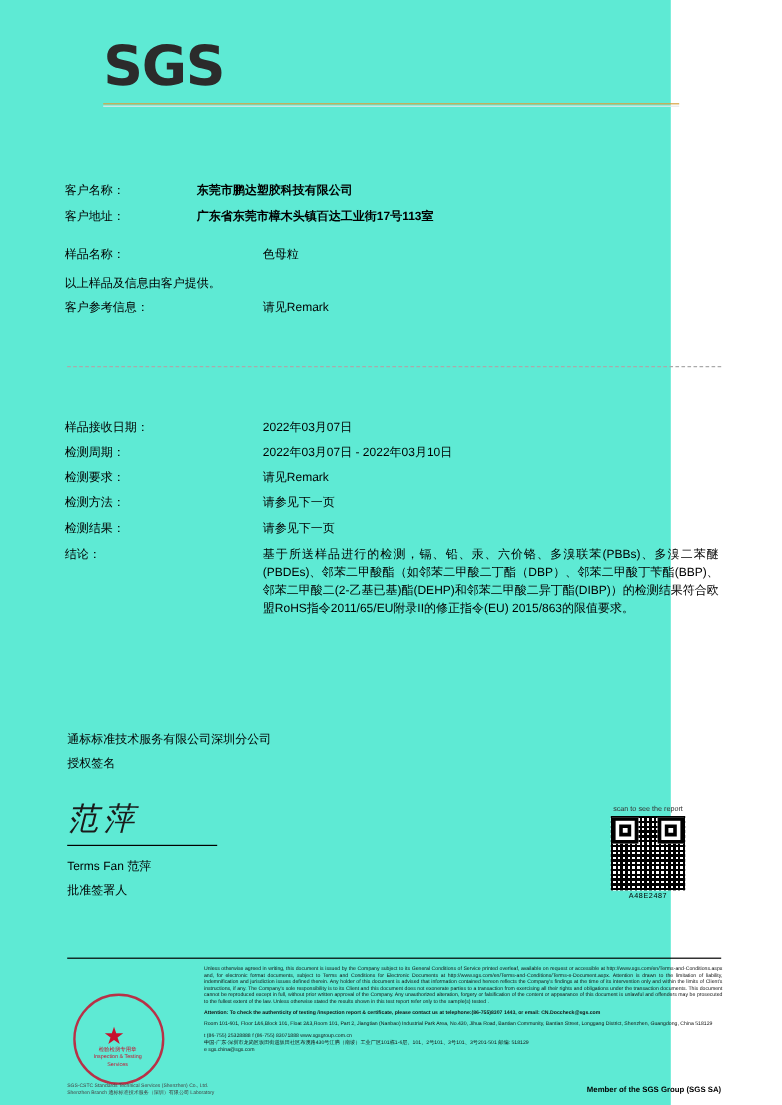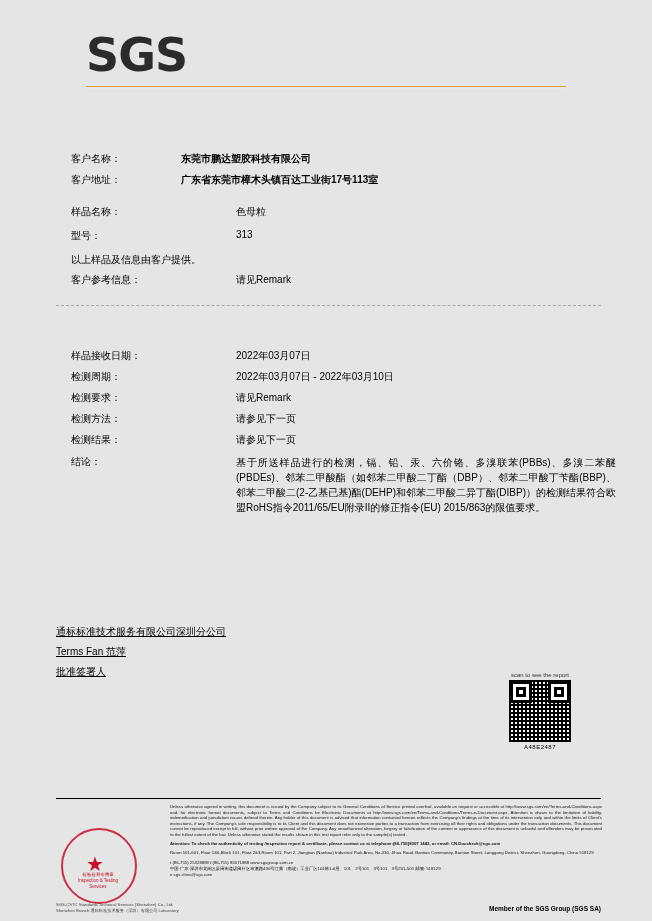--- a/index.html
+++ b/index.html
@@ -10,23 +10,23 @@
   body {
     width: 652px;
     height: 921px;
     font-family: "Liberation Sans", sans-serif;
     color: #000;
     position: relative;
     overflow: hidden;
   }
   .page {
     position: relative;
-    width: 652px;
+    width: 559px;
     height: 921px;
-    background: #e5e5e5;
+    background: #5eead4;
   }
   
   .logo-wrap {
     position: absolute;
     left: 86px;
     top: 32px;
     width: 110px;
     height: 50px;
   }
   .logo-text {
@@ -85,21 +85,21 @@
   .doc-page {
     position: absolute;
     left: 500px;
     top: 4px;
     font-size: 9.5px;
   }
 
   
   .fields {
     position: absolute;
-    left: 71px;
+    left: 54px;
     top: 152px;
     width: 545px;
   }
   .frow {
     position: relative;
     height: 21px;
     font-size: 10px;
   }
   .flabel {
     position: absolute;
@@ -143,23 +143,22 @@
     width: 380px;
     font-size: 10px;
     line-height: 15px;
     text-align: justify;
   }
 
   
   .sigblock {
     position: absolute;
     left: 56px;
-    top: 625px;
+    top: 609px;
     width: 400px;
-    text-decoration: underline;
   }
   .sig-line1 { font-size: 10px; }
   .sig-line2 { font-size: 10px; margin-top: 6px; }
   .sig-image {
     margin-top: 22px;
     width: 130px;
     height: 44px;
     position: relative;
   }
   .sig-script {
@@ -319,24 +318,20 @@
       <span class="flabel">客户地址：</span>
       <span class="fvalue" style="left:110px;">广东省东莞市樟木头镇百达工业街17号113室</span>
     </div>
   </div>
 
   <div class="fields" style="top:205px;">
     <div class="frow" style="height:24px;">
       <span class="flabel">样品名称：</span>
       <span class="fvalue2">色母粒</span>
     </div>
-    <div class="frow" style="height:24px;">
-      <span class="flabel">型号：</span>
-      <span class="fvalue2">313</span>
-    </div>
     <div class="frow" style="height:20px;">
       <span class="note">以上样品及信息由客户提供。</span>
     </div>
     <div class="frow" style="height:24px;">
       <span class="flabel">客户参考信息：</span>
       <span class="fvalue2">请见Remark</span>
     </div>
   </div>
 
   <div style="position:absolute;left:56px;top:305px;width:545px;" class="dashed"></div>
@@ -366,20 +361,25 @@
 
   <div class="fields" style="top:455px;">
     <div style="position:relative;">
       <span class="flabel">结论：</span>
       <div class="concl-text">基于所送样品进行的检测，镉、铅、汞、六价铬、多溴联苯(PBBs)、多溴二苯醚(PBDEs)、邻苯二甲酸酯（如邻苯二甲酸二丁酯（DBP）、邻苯二甲酸丁苄酯(BBP)、邻苯二甲酸二(2-乙基已基)酯(DEHP)和邻苯二甲酸二异丁酯(DIBP)）的检测结果符合欧盟RoHS指令2011/65/EU附录II的修正指令(EU) 2015/863的限值要求。</div>
     </div>
   </div>
 
   <div class="sigblock">
     <div class="sig-line1">通标标准技术服务有限公司深圳分公司</div>
+    <div class="sig-line2">授权签名</div>
+    <div class="sig-image">
+      <div class="sig-script">范萍</div>
+      <div class="sig-underline"></div>
+    </div>
     <div class="sig-name">Terms Fan 范萍</div>
     <div class="sig-role">批准签署人</div>
   </div>
 
   <div class="qr-wrap">
     <div class="qr-caption">scan to see the report</div>
     <div class="qr-code"></div>
     <div class="qr-sub">A48E2487</div>
   </div>
 

